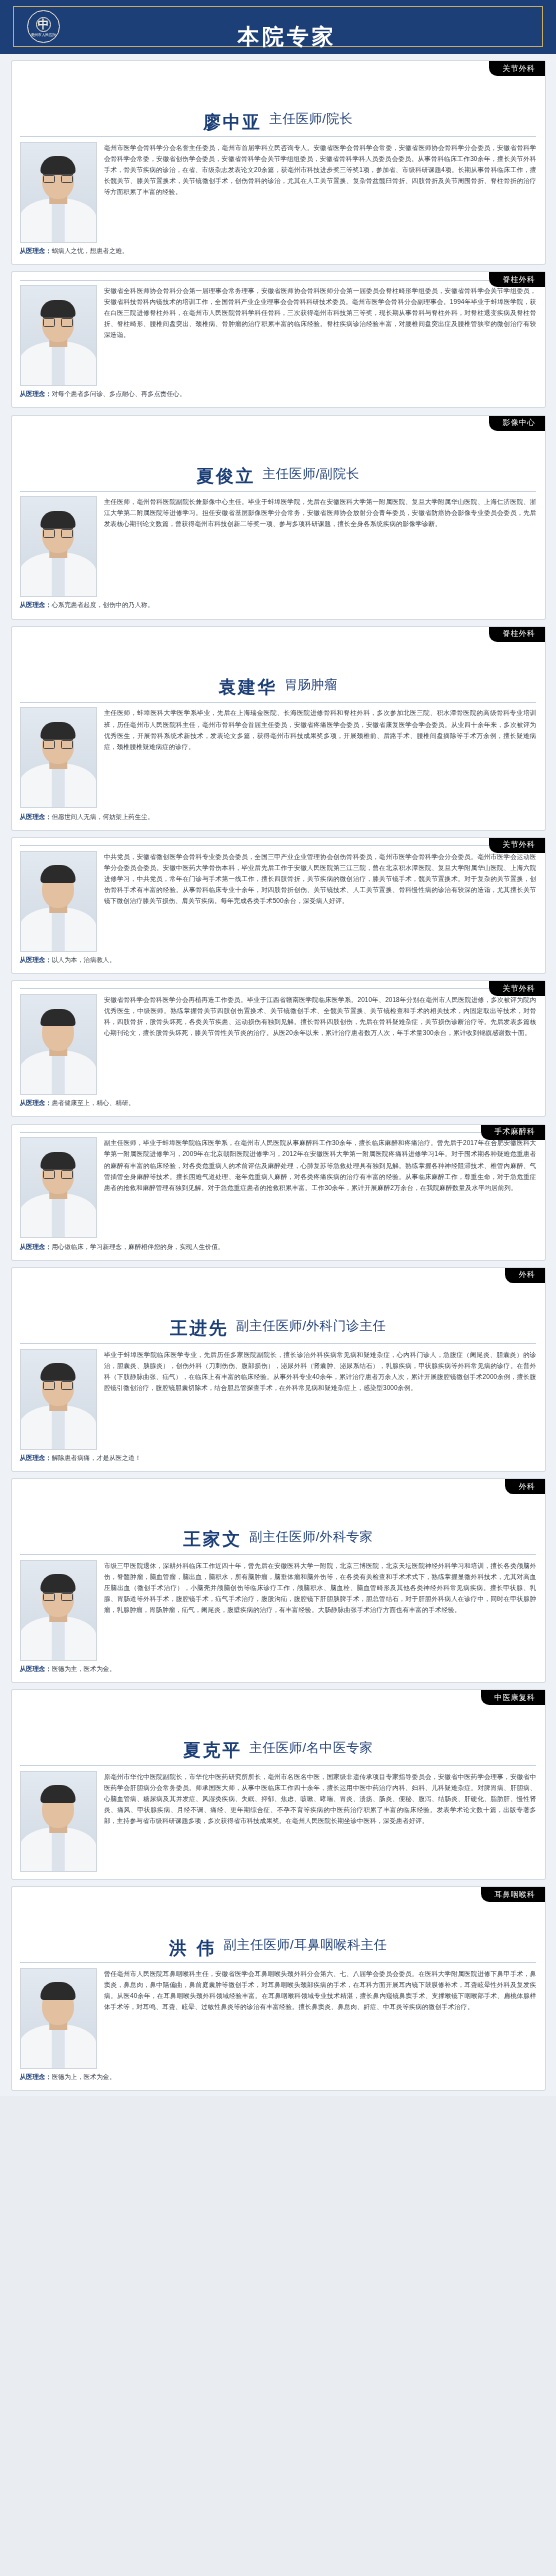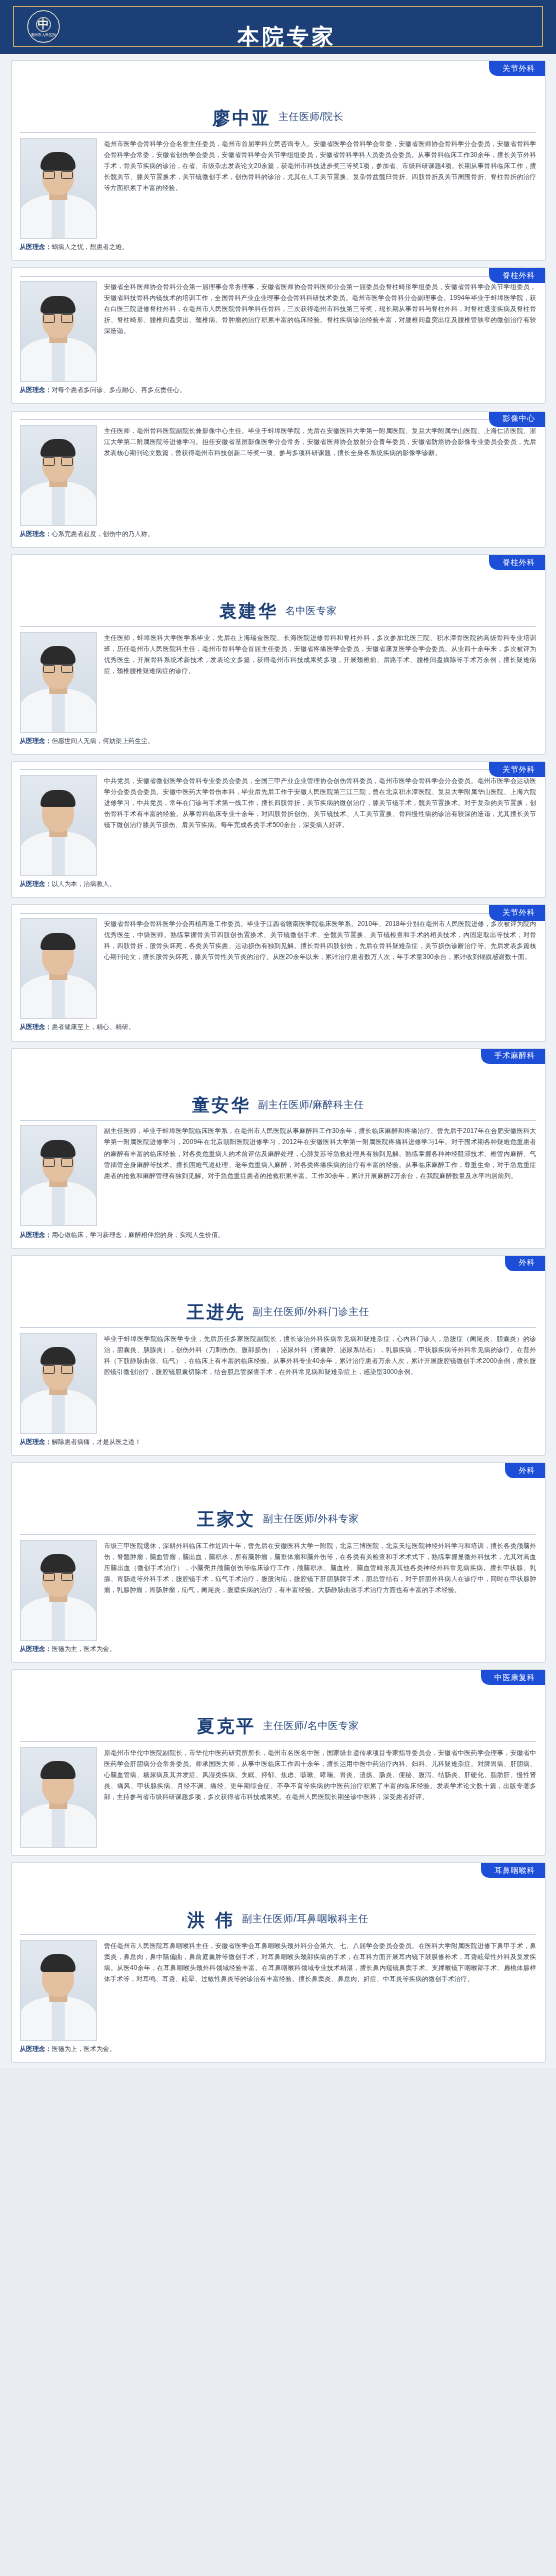--- a/index.html
+++ b/index.html
@@ -85,21 +85,21 @@
     background: #ffffff;
     border: 0.5px solid #d5dbe3;
     border-radius: 2.1px;
     position: relative;
     padding: 5.2px 8.2px 7.2px 8.2px;
   }
   .dept-tag {
     position: absolute;
     right: 0;
     top: 0;
-    background: #1d4ed8;
+    background: #000000;
     color: #ffffff;
     font-size: 7.7px;
     padding: 2.6px 9.3px 2.6px 13.4px;
     border-bottom-left-radius: 8.2px;
     letter-spacing: 0.5px;
   }
   .doc-head {
     display: flex;
     align-items: flex-end;
     justify-content: center;
@@ -109,21 +109,21 @@
   }
   .doc-name {
     font-size: 17.5px;
     font-weight: bold;
     color: #1d3f78;
     letter-spacing: 2.1px;
     line-height: 1;
     font-family: "DejaVu Sans", "Liberation Sans", sans-serif;
   }
   .doc-title {
-    font-size: 10px;
+    font-size: 13px;
     color: #26457c;
     padding-bottom: 2.6px;
     letter-spacing: 0.3px;
     margin-top: 40px;
   }
   .divider {
     width: 100%;
     height: 0.5px;
     background: #c8d2de;
     margin: 2.1px 0 5.2px 0;
@@ -272,41 +272,45 @@
             <div class="glasses"></div>
           </div>
           <div style="flex: 1 1 auto;">
             <div class="bio">安徽省全科医师协会骨科分会第一届理事会常务理事，安徽省医师协会骨科医师分会第一届委员会脊柱畸形学组委员，安徽省骨科学会关节学组委员，安徽省科技骨科内镜技术的培训工作，全国骨科产业企业理事会会骨科科研技术委员。亳州市医学会骨科分会副理事会。1994年毕业于蚌埠医学院，获在白医三院进修脊柱外科，在亳州市人民医院骨科学科任骨科，三次获得亳州市科技第三等奖，现长期从事骨科与脊柱外科，对脊柱退变疾病及脊柱骨折、脊柱畸形、腰椎间盘突出、颈椎病、骨肿瘤的治疗积累丰富的临床经验。脊柱疾病诊治经验丰富，对腰椎间盘突出症及腰椎管狭窄的微创治疗有较深造诣。</div>
           </div>
         </div>
         <div class="spec"><span class="lbl">从医理念：</span><span class="val">对每个患者多问诊、多点耐心、再多点责任心。</span></div>
       </div>
       <div class="card">
         <div class="dept-tag">影像中心</div>
+        <div class="doc-head">
+          <div class="doc-name">夏俊立</div>
+          <div class="doc-title">主任医师/副院长</div>
+        </div>
         <div class="divider"></div>
         <div class="doc-body">
           <div class="photo">
             <div class="bg"></div>
             <div class="coat"></div>
             <div class="neck"></div>
             <div class="face"></div>
             <div class="hair"></div>
             <div class="glasses"></div>
           </div>
           <div style="flex: 1 1 auto;">
             <div class="bio">主任医师，亳州骨科医院副院长兼影像中心主任。毕业于蚌埠医学院，先后在安徽医科大学第一附属医院、复旦大学附属华山医院、上海仁济医院、浙江大学第二附属医院等进修学习。担任安徽省基层影像医学分会常务，安徽省医师协会放射分会青年委员，安徽省防癌协会影像专业委员会委员，先后发表核心期刊论文数篇，曾获得亳州市科技创新二等奖一项、参与多项科研课题，擅长全身各系统疾病的影像学诊断。</div>
           </div>
         </div>
         <div class="spec"><span class="lbl">从医理念：</span><span class="val">心系完患者起度，创伤中的乃人称。</span></div>
       </div>
       <div class="card">
         <div class="dept-tag">脊柱外科</div>
         <div class="doc-head">
           <div class="doc-name">袁建华</div>
-          <div class="doc-title">名中医专家</div>
+          <div class="doc-title">胃肠肿瘤</div>
         </div>
         <div class="divider"></div>
         <div class="doc-body">
           <div class="photo">
             <div class="bg"></div>
             <div class="coat"></div>
             <div class="neck"></div>
             <div class="face"></div>
             <div class="hair"></div>
             <div class="glasses"></div>
@@ -346,24 +350,20 @@
             <div class="hair"></div>
           </div>
           <div style="flex: 1 1 auto;">
             <div class="bio">安徽省骨科学会骨科医学分会再植再造工作委员。毕业于江西省赣南医学院临床医学系。2010年、2018年分别在亳州市人民医院进修，多次被评为院内优秀医生，中级医师。熟练掌握骨关节四肢创伤置换术、关节镜微创手术、全髋关节置换、关节镜检查和手术的相关技术，内固定取出等技术，对骨科，四肢骨折，股骨头坏死，各类关节疾患、运动损伤有独到见解。擅长骨科四肢创伤，先后在骨科疑难杂症，关节损伤诊断治疗等。先后发表多篇核心期刊论文，擅长股骨头坏死，膝关节骨性关节炎的治疗。从医20余年以来，累计治疗患者数万人次，年手术量300余台，累计收到锦旗感谢数十面。</div>
           </div>
         </div>
         <div class="spec"><span class="lbl">从医理念：</span><span class="val">患者健康至上，精心、精研。</span></div>
       </div>
       <div class="card">
         <div class="dept-tag">手术麻醉科</div>
-        <div class="doc-head">
-          <div class="doc-name">童安华</div>
-          <div class="doc-title">副主任医师/麻醉科主任</div>
-        </div>
         <div class="divider"></div>
         <div class="doc-body">
           <div class="photo">
             <div class="bg"></div>
             <div class="coat"></div>
             <div class="neck"></div>
             <div class="face"></div>
             <div class="hair"></div>
             <div class="glasses"></div>
           </div>

